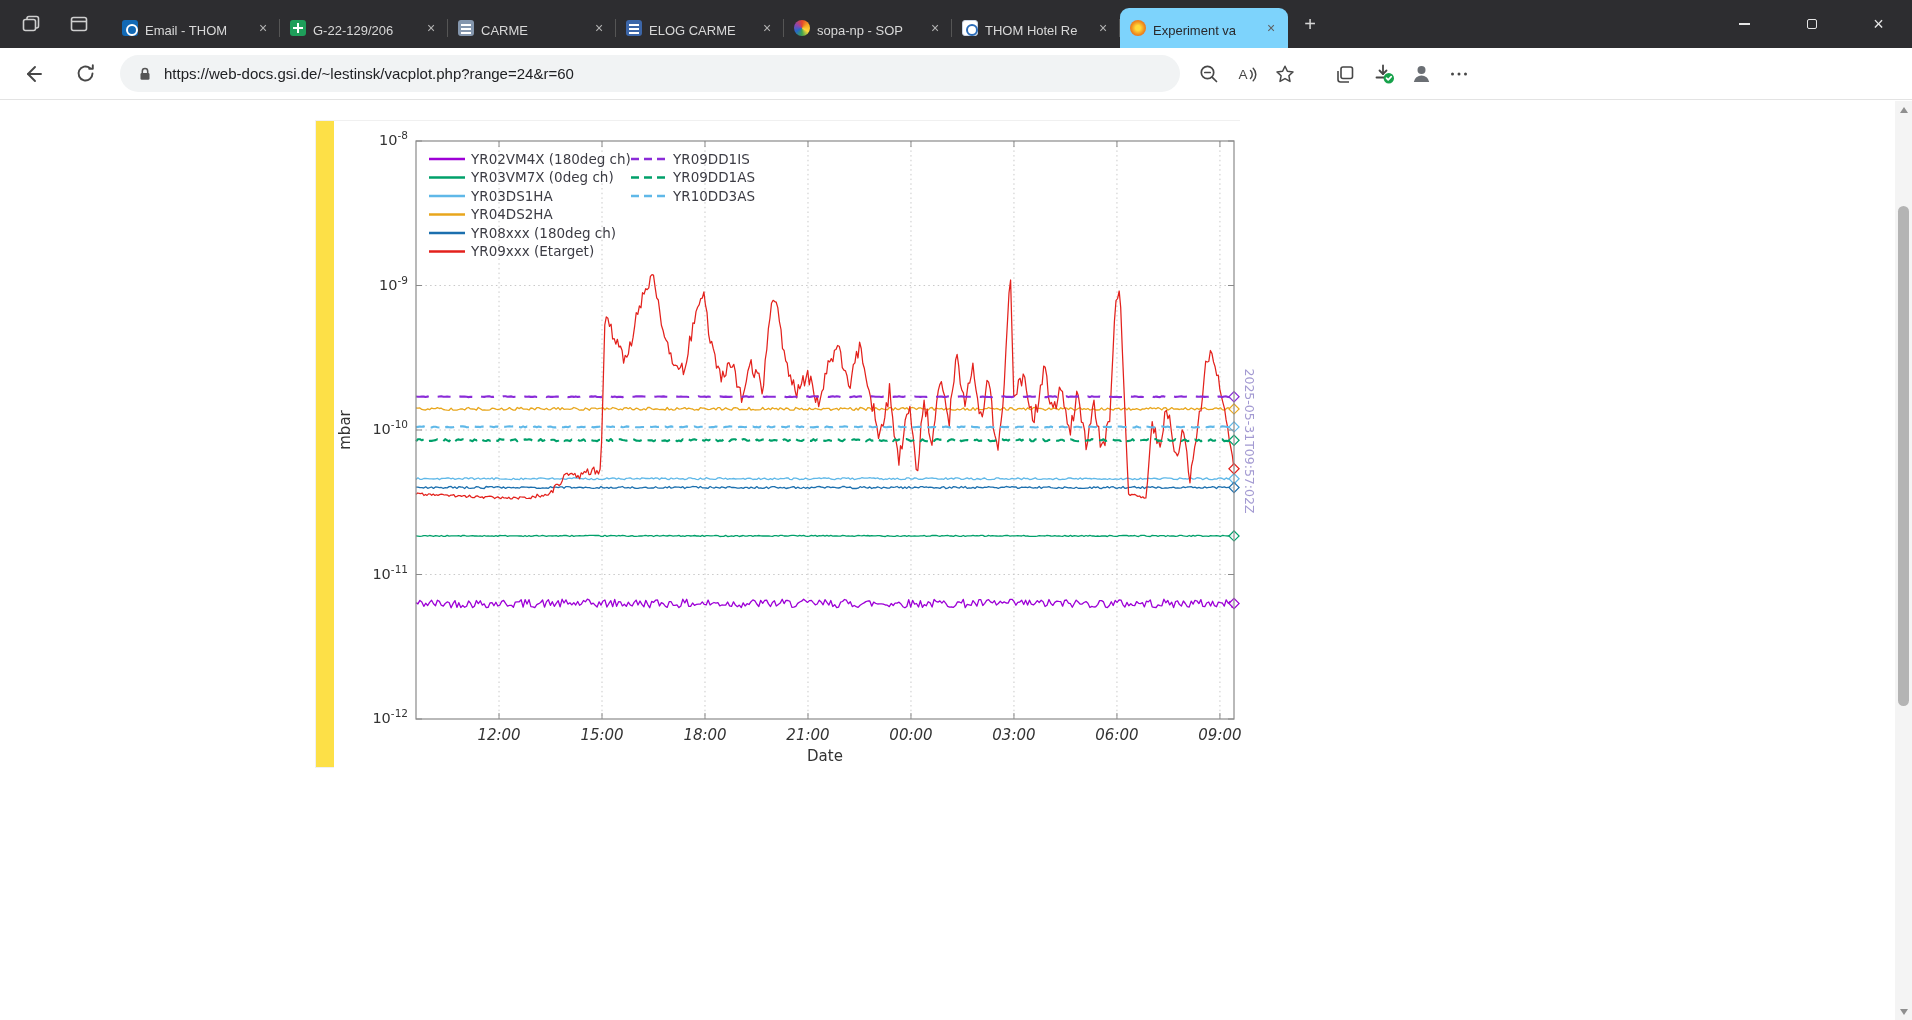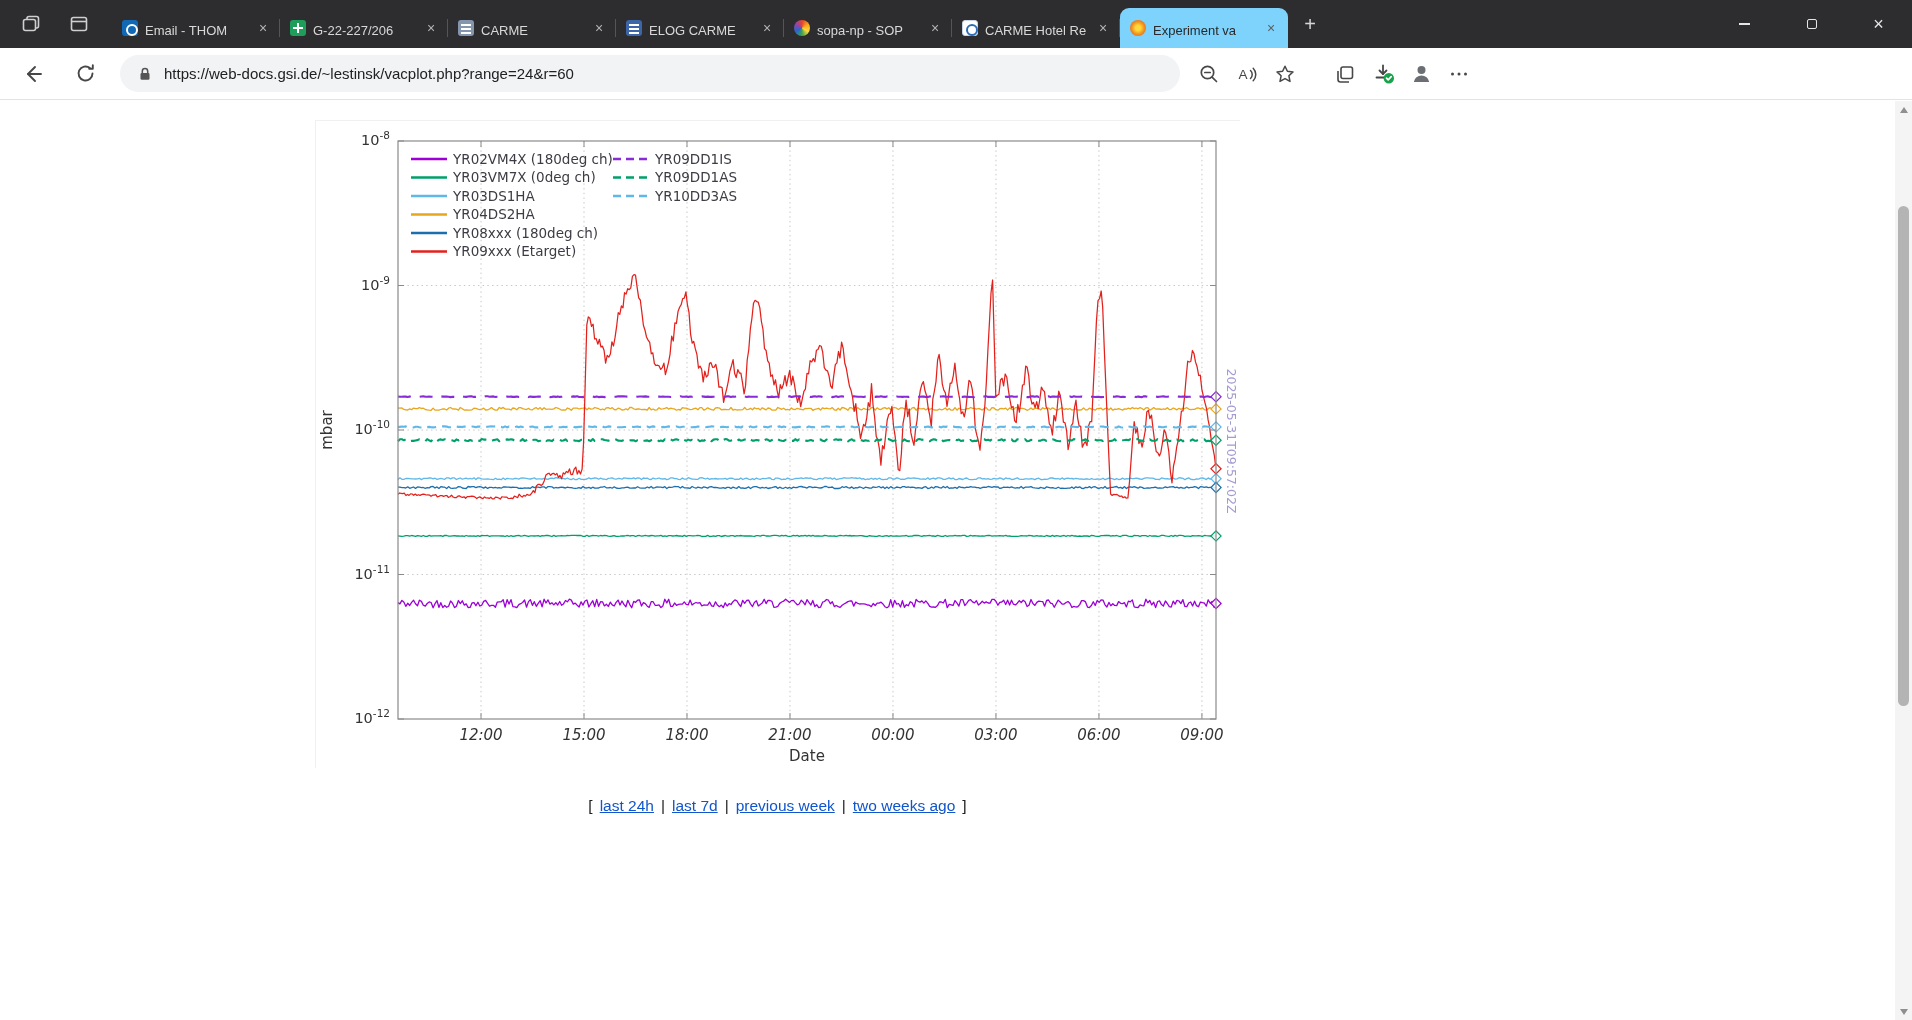--- a/index.html
+++ b/index.html
@@ -58,21 +58,21 @@
           align-items:center; padding:0 16px; margin-left:16px; }
   .addr .url { font-size:15px; color:#202124; margin-left:10px; white-space:nowrap; overflow:hidden; }
   .tool-icons { display:flex; align-items:center; margin-left:10px; }
   .tool-btn { width:38px; height:38px; background:none; border:none; display:flex; align-items:center;
               justify-content:center; border-radius:6px; cursor:pointer; }
   .tool-btn.gap { margin-left:22px; }
 
   
   .page { position:absolute; left:0; top:101px; right:0; bottom:0; background:#fff; }
   .chart-wrap { position:absolute; left:315px; top:19px; width:925px; height:648px;
-                border:1px solid #f0f0f0; background:#fde047; }
+                border:1px solid #f0f0f0; background:#fde047;padding-left:18px; }
   .footer-links { position:absolute; left:315px; top:696px; width:925px; text-align:center;
                   font-size:15.5px; color:#202020; }
   .footer-links a { color:#1155cc; text-decoration:underline; margin:0 7px; cursor:pointer; }
   .footer-links .sep { color:#202020; }
 
   
   .scrollbar { position:absolute; right:0; top:0; bottom:0; width:17px; background:#f4f4f4; }
   .sb-up, .sb-down { position:absolute; left:0; width:17px; height:17px; background:none; border:none;
                      display:flex; align-items:center; justify-content:center; cursor:pointer; }
   .sb-up { top:0; } .sb-down { bottom:0; }
@@ -103,41 +103,41 @@
     </button>
 
     <div class="tabs">
       <div class="tab">
         <span class="fav outlook"></span>
         <span class="tab-label">Email - THOM</span>
         <button class="tab-close">×</button>
       </div>
       <div class="tab">
         <span class="fav sheets"></span>
-        <span class="tab-label">G-22-227/206</span>
+        <span class="tab-label">G-22-129/206</span>
         <button class="tab-close">×</button>
       </div>
       <div class="tab">
         <span class="fav elog"></span>
         <span class="tab-label">CARME</span>
         <button class="tab-close">×</button>
       </div>
       <div class="tab">
         <span class="fav elogcarme"></span>
         <span class="tab-label">ELOG CARME</span>
         <button class="tab-close">×</button>
       </div>
       <div class="tab">
         <span class="fav sopa"></span>
         <span class="tab-label">sopa-np - SOP</span>
         <button class="tab-close">×</button>
       </div>
       <div class="tab">
         <span class="fav cern"></span>
-        <span class="tab-label">CARME Hotel Re</span>
+        <span class="tab-label">THOM Hotel Re</span>
         <button class="tab-close">×</button>
       </div>
       <div class="tab active">
         <span class="fav vacplot"></span>
         <span class="tab-label">Experiment va</span>
         <button class="tab-close">×</button>
       </div>
     </div>
     <button class="newtab">+</button>
 
@@ -315,23 +315,20 @@
           <text x="137" y="135" font-size="13.5" fill="#3c3c44" font-family="DejaVu Sans, sans-serif">YR09xxx (Etarget)</text>
           <line x1="297" y1="38" x2="333" y2="38" stroke="#8a2bd8" stroke-width="2.4" stroke-dasharray="8,5"></line>
           <text x="339" y="42.5" font-size="13.5" fill="#3c3c44" font-family="DejaVu Sans, sans-serif">YR09DD1IS</text>
           <line x1="297" y1="56.5" x2="333" y2="56.5" stroke="#00a06a" stroke-width="2.4" stroke-dasharray="8,5"></line>
           <text x="339" y="61" font-size="13.5" fill="#3c3c44" font-family="DejaVu Sans, sans-serif">YR09DD1AS</text>
           <line x1="297" y1="75" x2="333" y2="75" stroke="#5fb8e8" stroke-width="2.4" stroke-dasharray="8,5"></line>
           <text x="339" y="79.5" font-size="13.5" fill="#3c3c44" font-family="DejaVu Sans, sans-serif">YR10DD3AS</text>
           <text x="911" y="320" transform="rotate(90 911 320)" text-anchor="middle" font-size="12.5" fill="#a39ad2" font-family="DejaVu Sans, sans-serif">2025-05-31T09:57:02Z</text>
         </svg></div>
 
-    <nav class="footer-links">
-      <span>[</span><a>last 24h</a><span class="sep">|</span><a>last 7d</a><span class="sep">|</span><a>previous week</a><span class="sep">|</span><a>two weeks ago</a><span>]</span>
-    </nav>
 
     <div class="scrollbar">
       <button class="sb-up">
           <span class="tri-up"></span>
         </button>
       <div class="sb-thumb"></div>
       <button class="sb-down">
           <span class="tri-down"></span>
         </button>
     </div>

